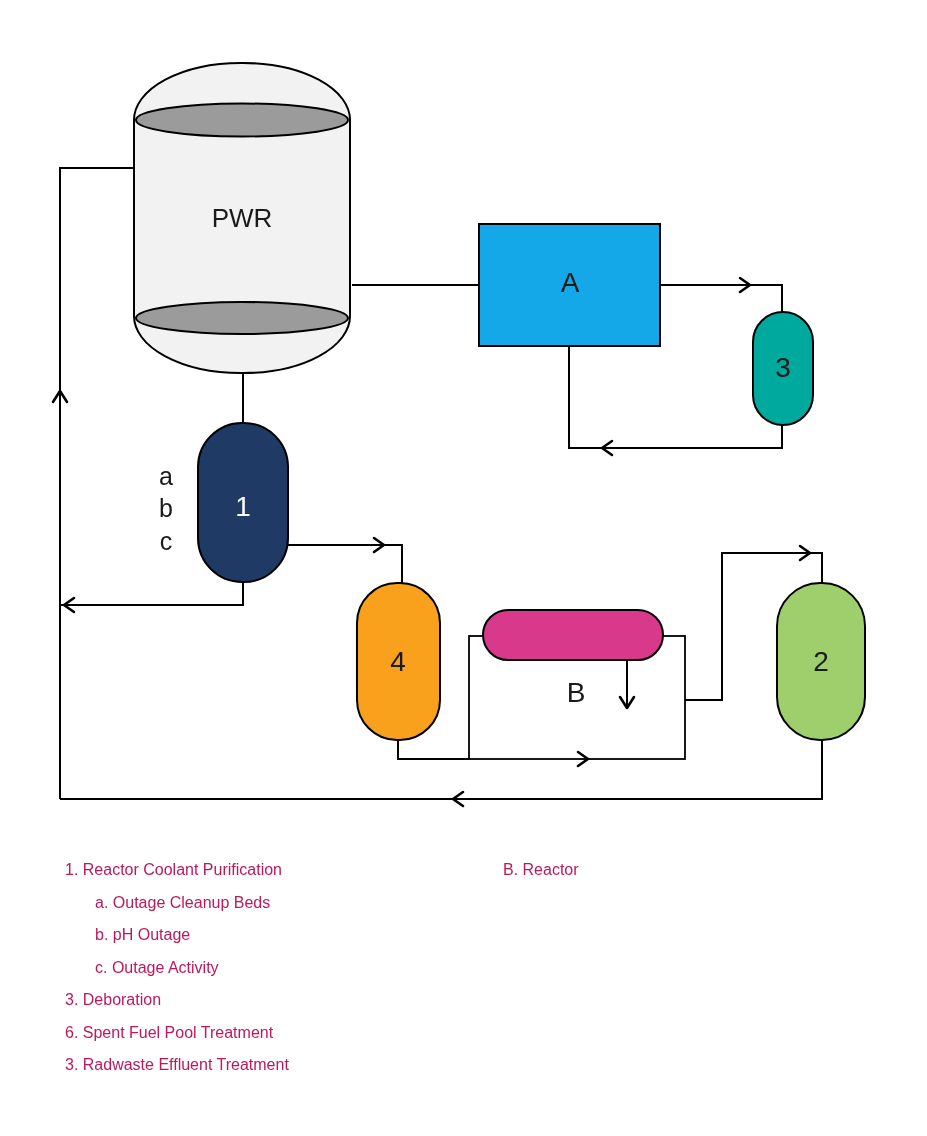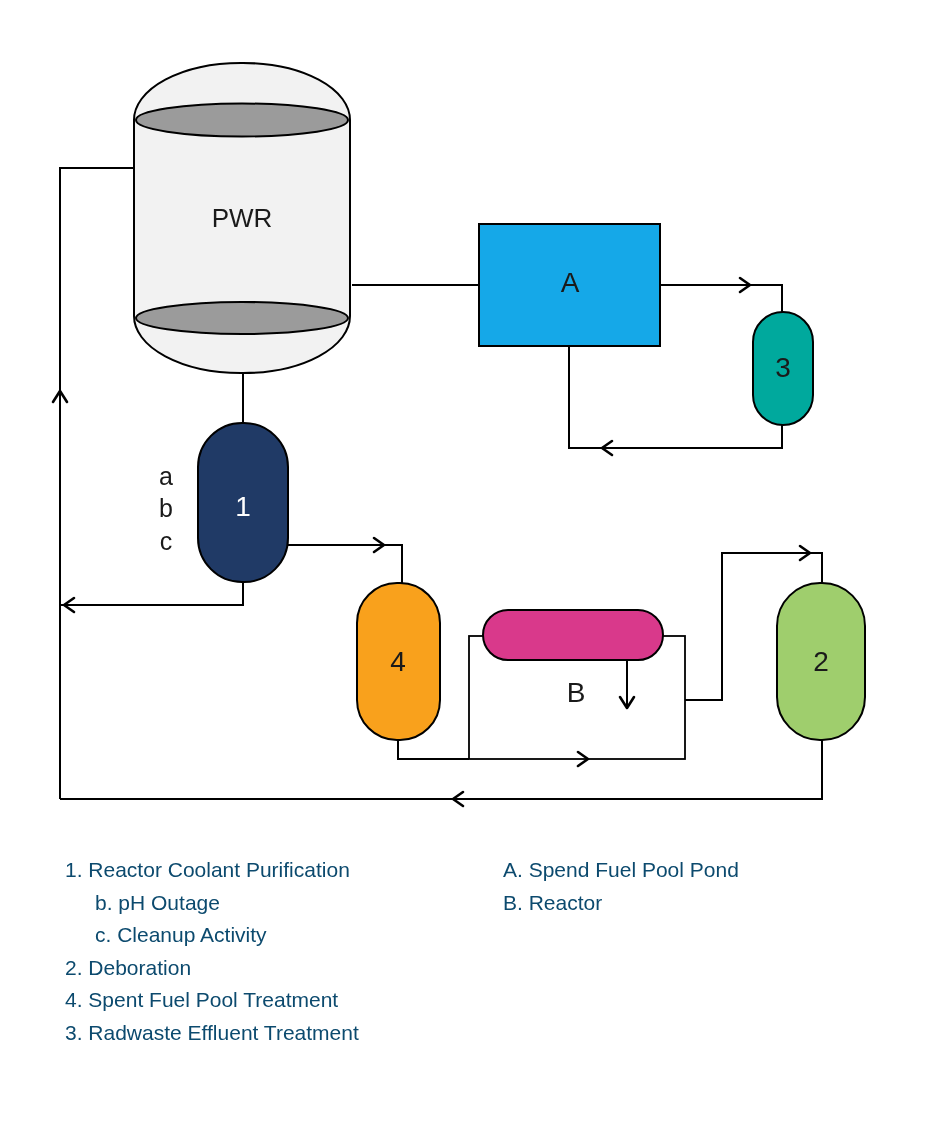--- a/index.html
+++ b/index.html
@@ -8,21 +8,21 @@
   svg{position:absolute;left:0;top:0;}
   .pipe{fill:none;stroke-width:2px;}
   .chev{fill:none;stroke-width:2.6px;stroke-linecap:round;stroke-linejoin:round;}
   .shape{stroke:#000000;stroke-width:2px;}
   .shape-thin{stroke:#000000;stroke-width:1.8px;}
   .lbl{fill:#1a1a1a;font-family:"Liberation Sans",sans-serif;text-anchor:middle;}
   .lbl-26{font-size:26px;}
   .lbl-28{font-size:28px;}
   .lbl-25{font-size:25px;}
   .lbl-white{fill:#ffffff;}
-  .legend{position:absolute;font-size:21px;line-height:32.5px;color:#0c4a6e;white-space:nowrap;}
+  .legend{position:absolute;font-size:16px;line-height:32.5px;color:#be185d;white-space:nowrap;}
   .legend-left{left:65px;top:854px;}
   .legend-right{left:503px;top:854px;}
   .legend .row{height:32.5px;}
   .legend .row.indent{padding-left:30px;}
 </style>
 </head>
 <body>
 
 <div id="stage">
 
@@ -79,24 +79,24 @@
 
     <rect x="483" y="610" width="180" height="50" rx="25" ry="25" class="shape" fill="#D9398B"></rect>
     <text x="576" y="702" class="lbl lbl-28">B</text>
 
     <rect x="777" y="583" width="88" height="157" rx="43" ry="43" class="shape" fill="#9FCE6D"></rect>
     <text x="821" y="671" class="lbl lbl-28">2</text>
   </svg>
 
   <div class="legend legend-left">
     <div class="row">1. Reactor Coolant Purification</div>
+    <div class="row indent">a. Outage Cleanup Beds</div>
     <div class="row indent">b. pH Outage</div>
-    <div class="row indent">c. Cleanup Activity</div>
-    <div class="row">2. Deboration</div>
-    <div class="row">4. Spent Fuel Pool Treatment</div>
+    <div class="row indent">c. Outage Activity</div>
+    <div class="row">3. Deboration</div>
+    <div class="row">6. Spent Fuel Pool Treatment</div>
     <div class="row">3. Radwaste Effluent Treatment</div>
   </div>
   <div class="legend legend-right">
-    <div class="row">A. Spend Fuel Pool Pond</div>
     <div class="row">B. Reactor</div>
   </div>
 
 </div>
 
 </body></html>

